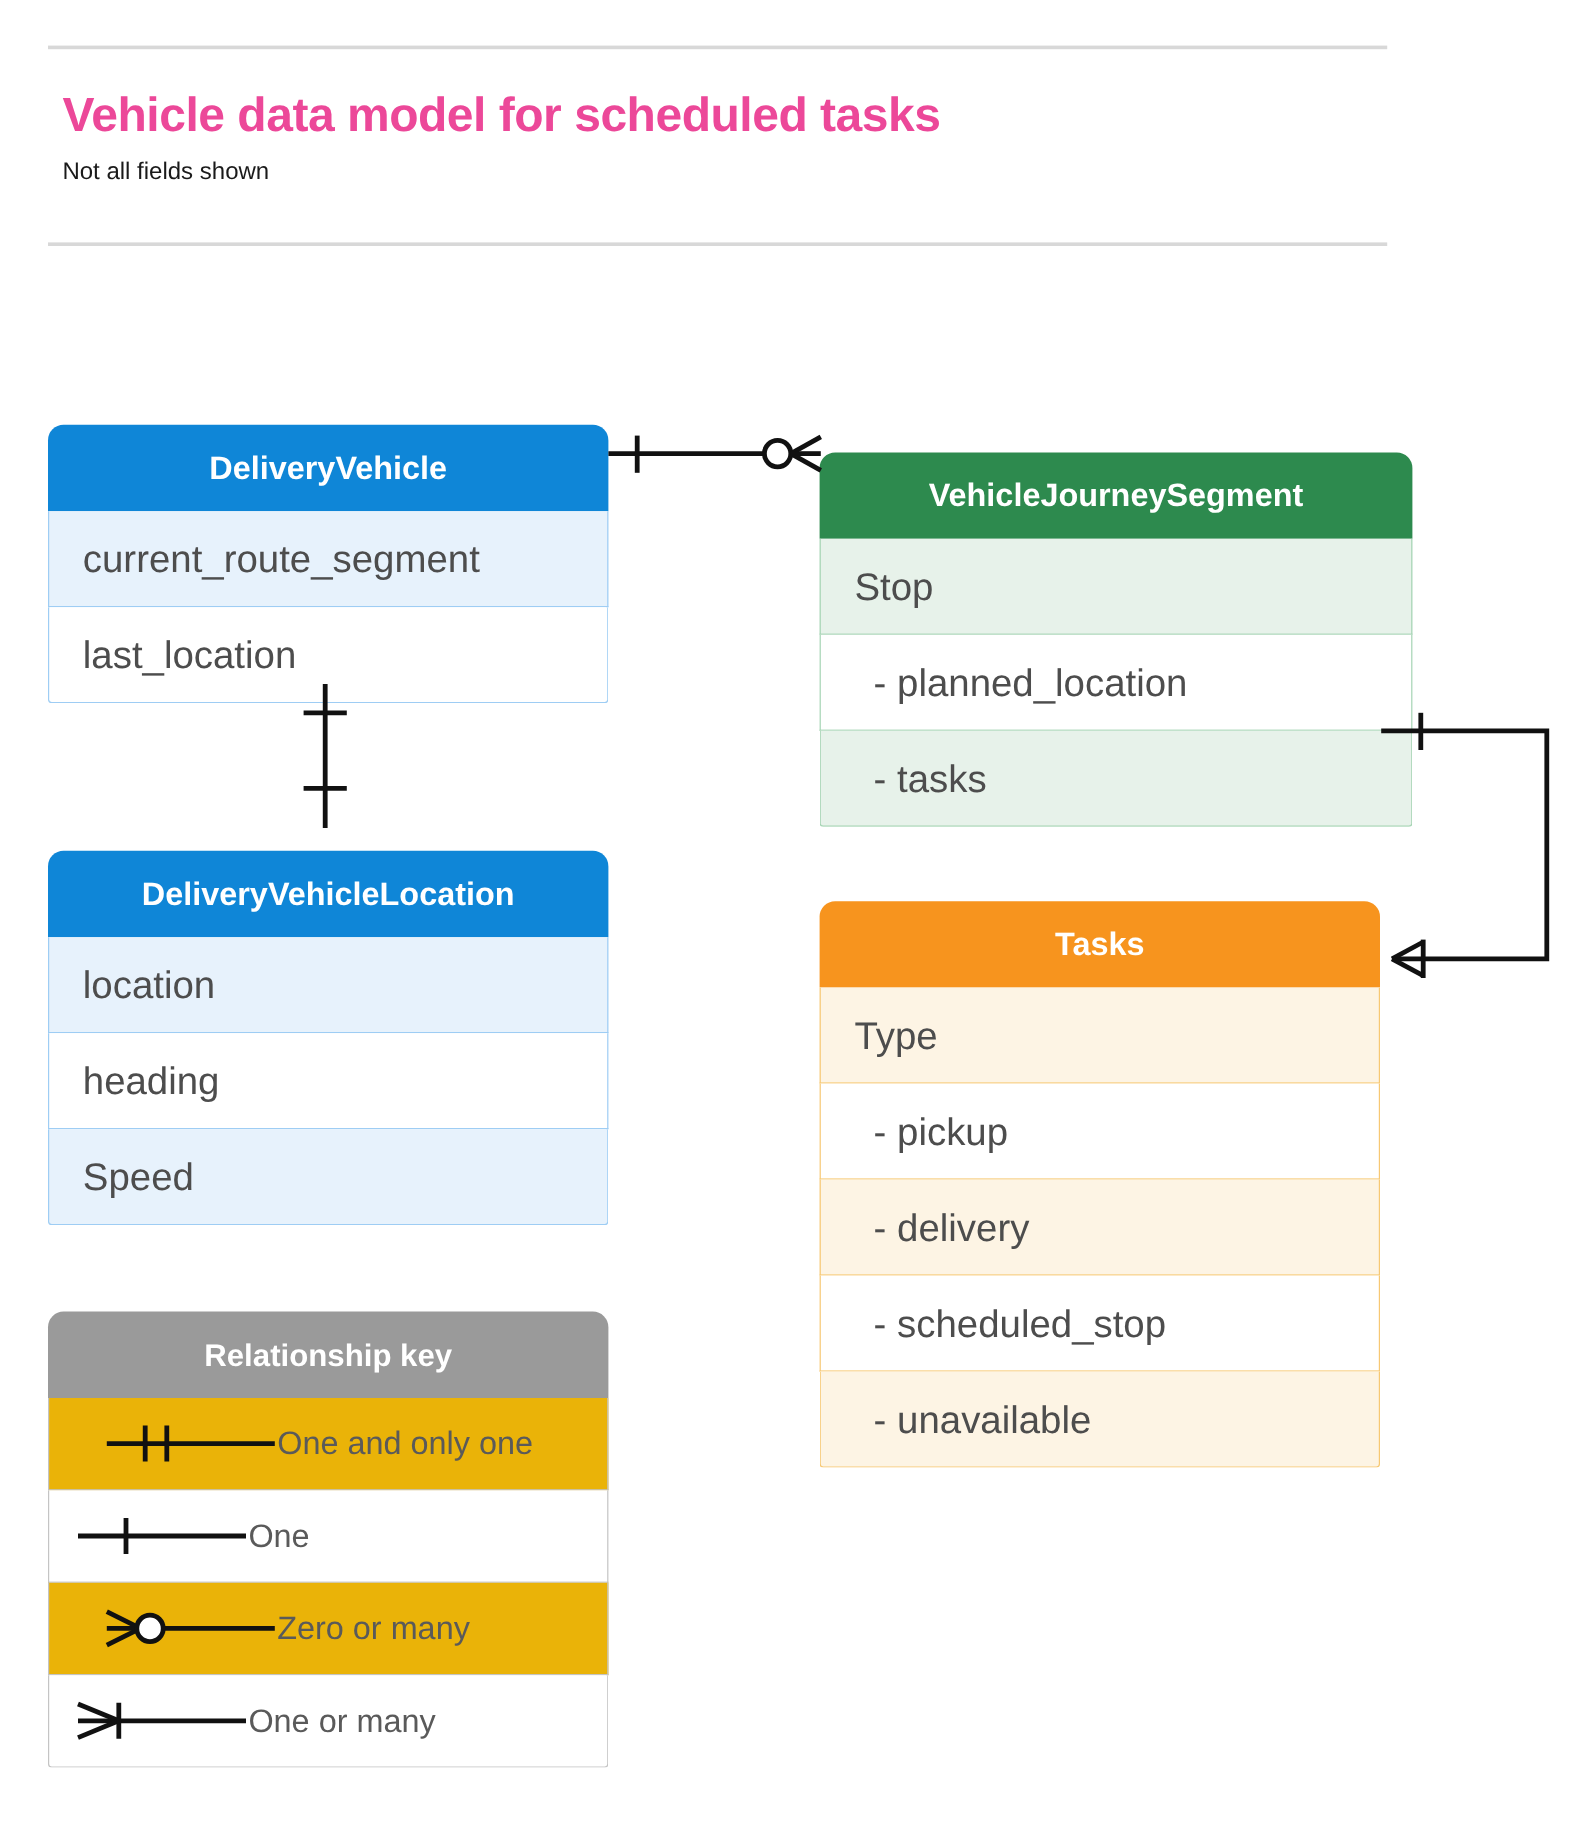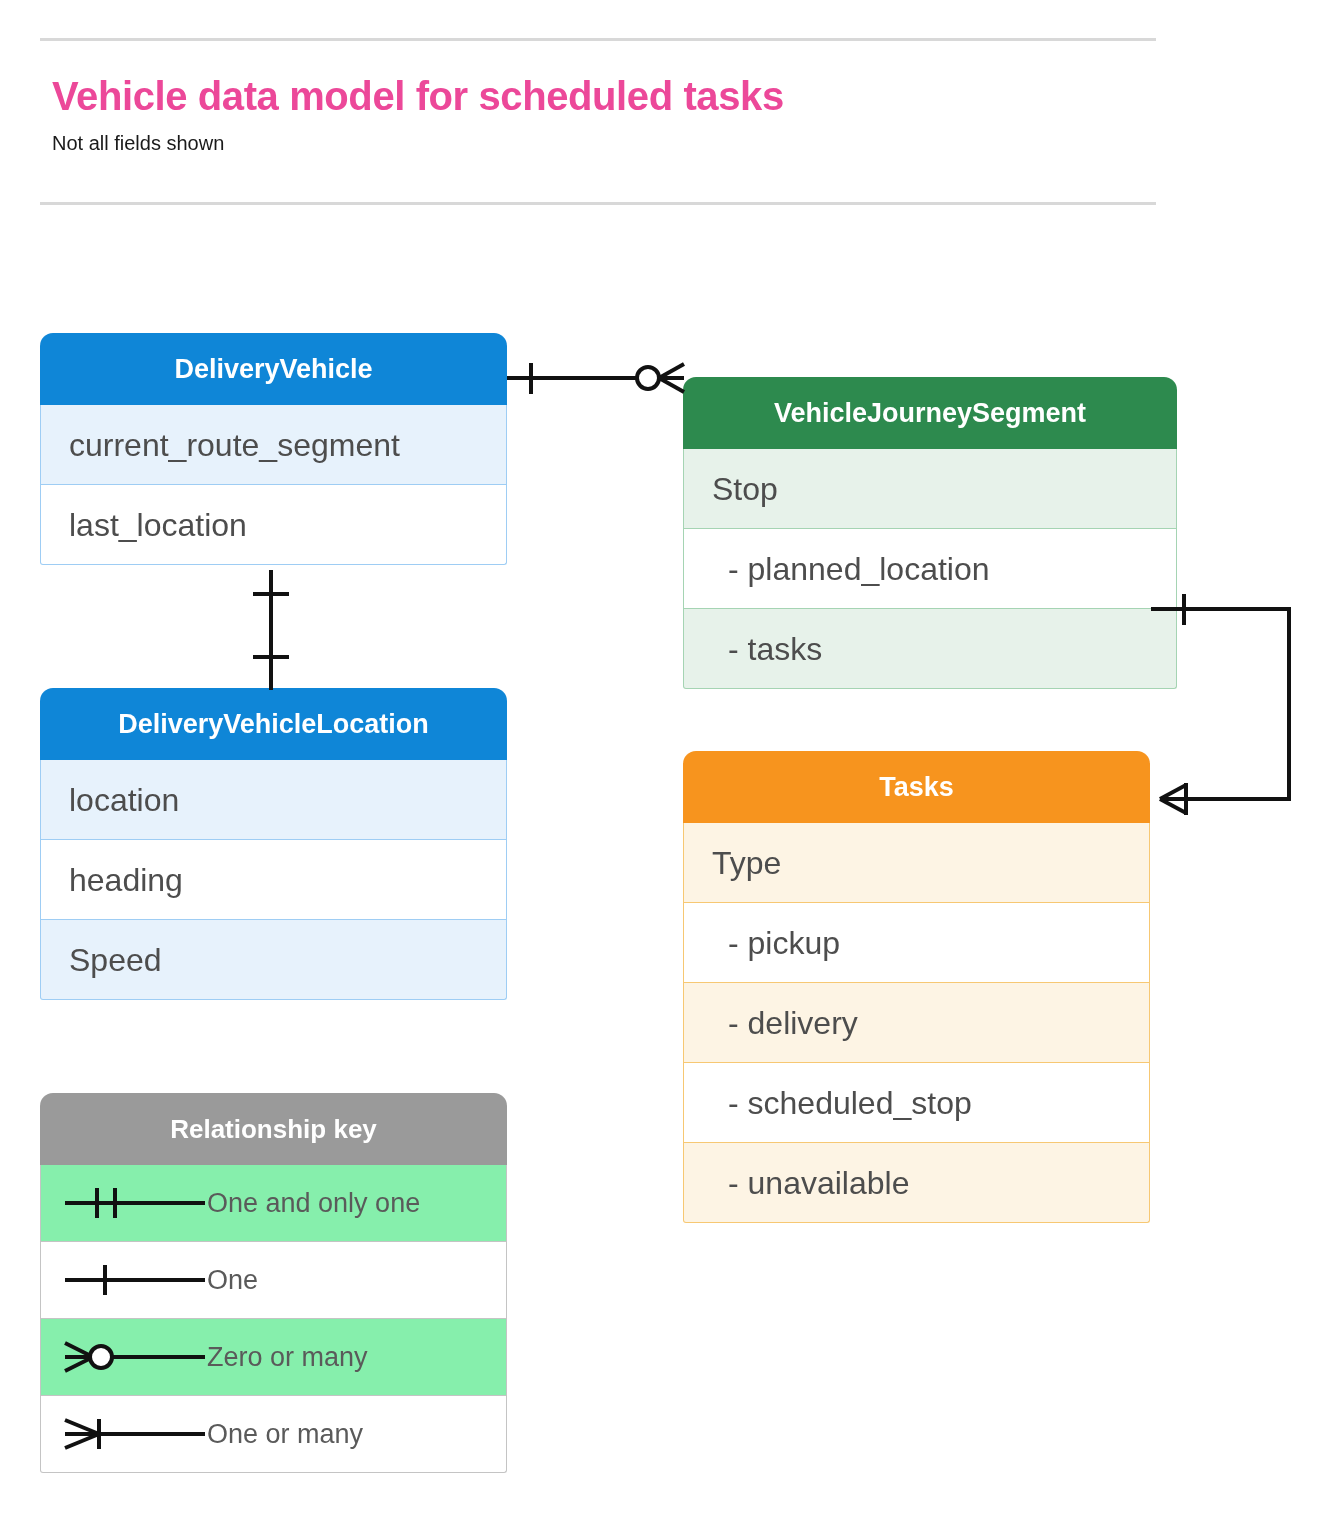--- a/index.html
+++ b/index.html
@@ -70,21 +70,21 @@
     font-size: 32px;
     color: #4d4d4d;
     padding-left: 28px;
     box-sizing: border-box;
     white-space: nowrap;
     overflow: hidden;
   }
   .entity .ent-row.sub { padding-left: 44px; }
 
   
-  .entity.blue .ent-head { background: #0f86d7; }
+  .entity.blue .ent-head { background: #0f86d7; margin-top: 21px; }
   .entity.blue .ent-row  { border: 1px solid #9ecdf4; border-top: none; }
   .entity.blue .ent-row.odd  { background: #e7f2fc; }
   .entity.blue .ent-row.even { background: #ffffff; }
   .entity.blue .ent-row:last-child { border-radius: 0 0 3px 3px; padding-left: 28px; }
 
   
   .entity.green .ent-head { background: #2d8a4e; }
   .entity.green .ent-row  { border: 1px solid #a5d4b3; border-top: none; }
   .entity.green .ent-row.odd  { background: #e7f2ea; }
   .entity.green .ent-row.even { background: #ffffff; }
@@ -113,21 +113,21 @@
     border-radius: 13px 13px 0 0;
   }
   .legend .leg-row {
     height: 77px;
     border: 1px solid #c4c4c4;
     border-top: none;
     box-sizing: border-box;
     display: flex;
     align-items: center;
   }
-  .legend .leg-row.odd  { background: #86efac; }
+  .legend .leg-row.odd  { background: #eab308; padding-left: 24px; }
   .legend .leg-row.even { background: #ffffff; }
   .legend .leg-row:last-child { border-radius: 0 0 3px 3px; }
   .legend .leg-sym {
     width: 166px;
     flex: 0 0 166px;
     height: 100%;
     display: flex;
     align-items: center;
     padding-left: 22px;
     box-sizing: border-box;

